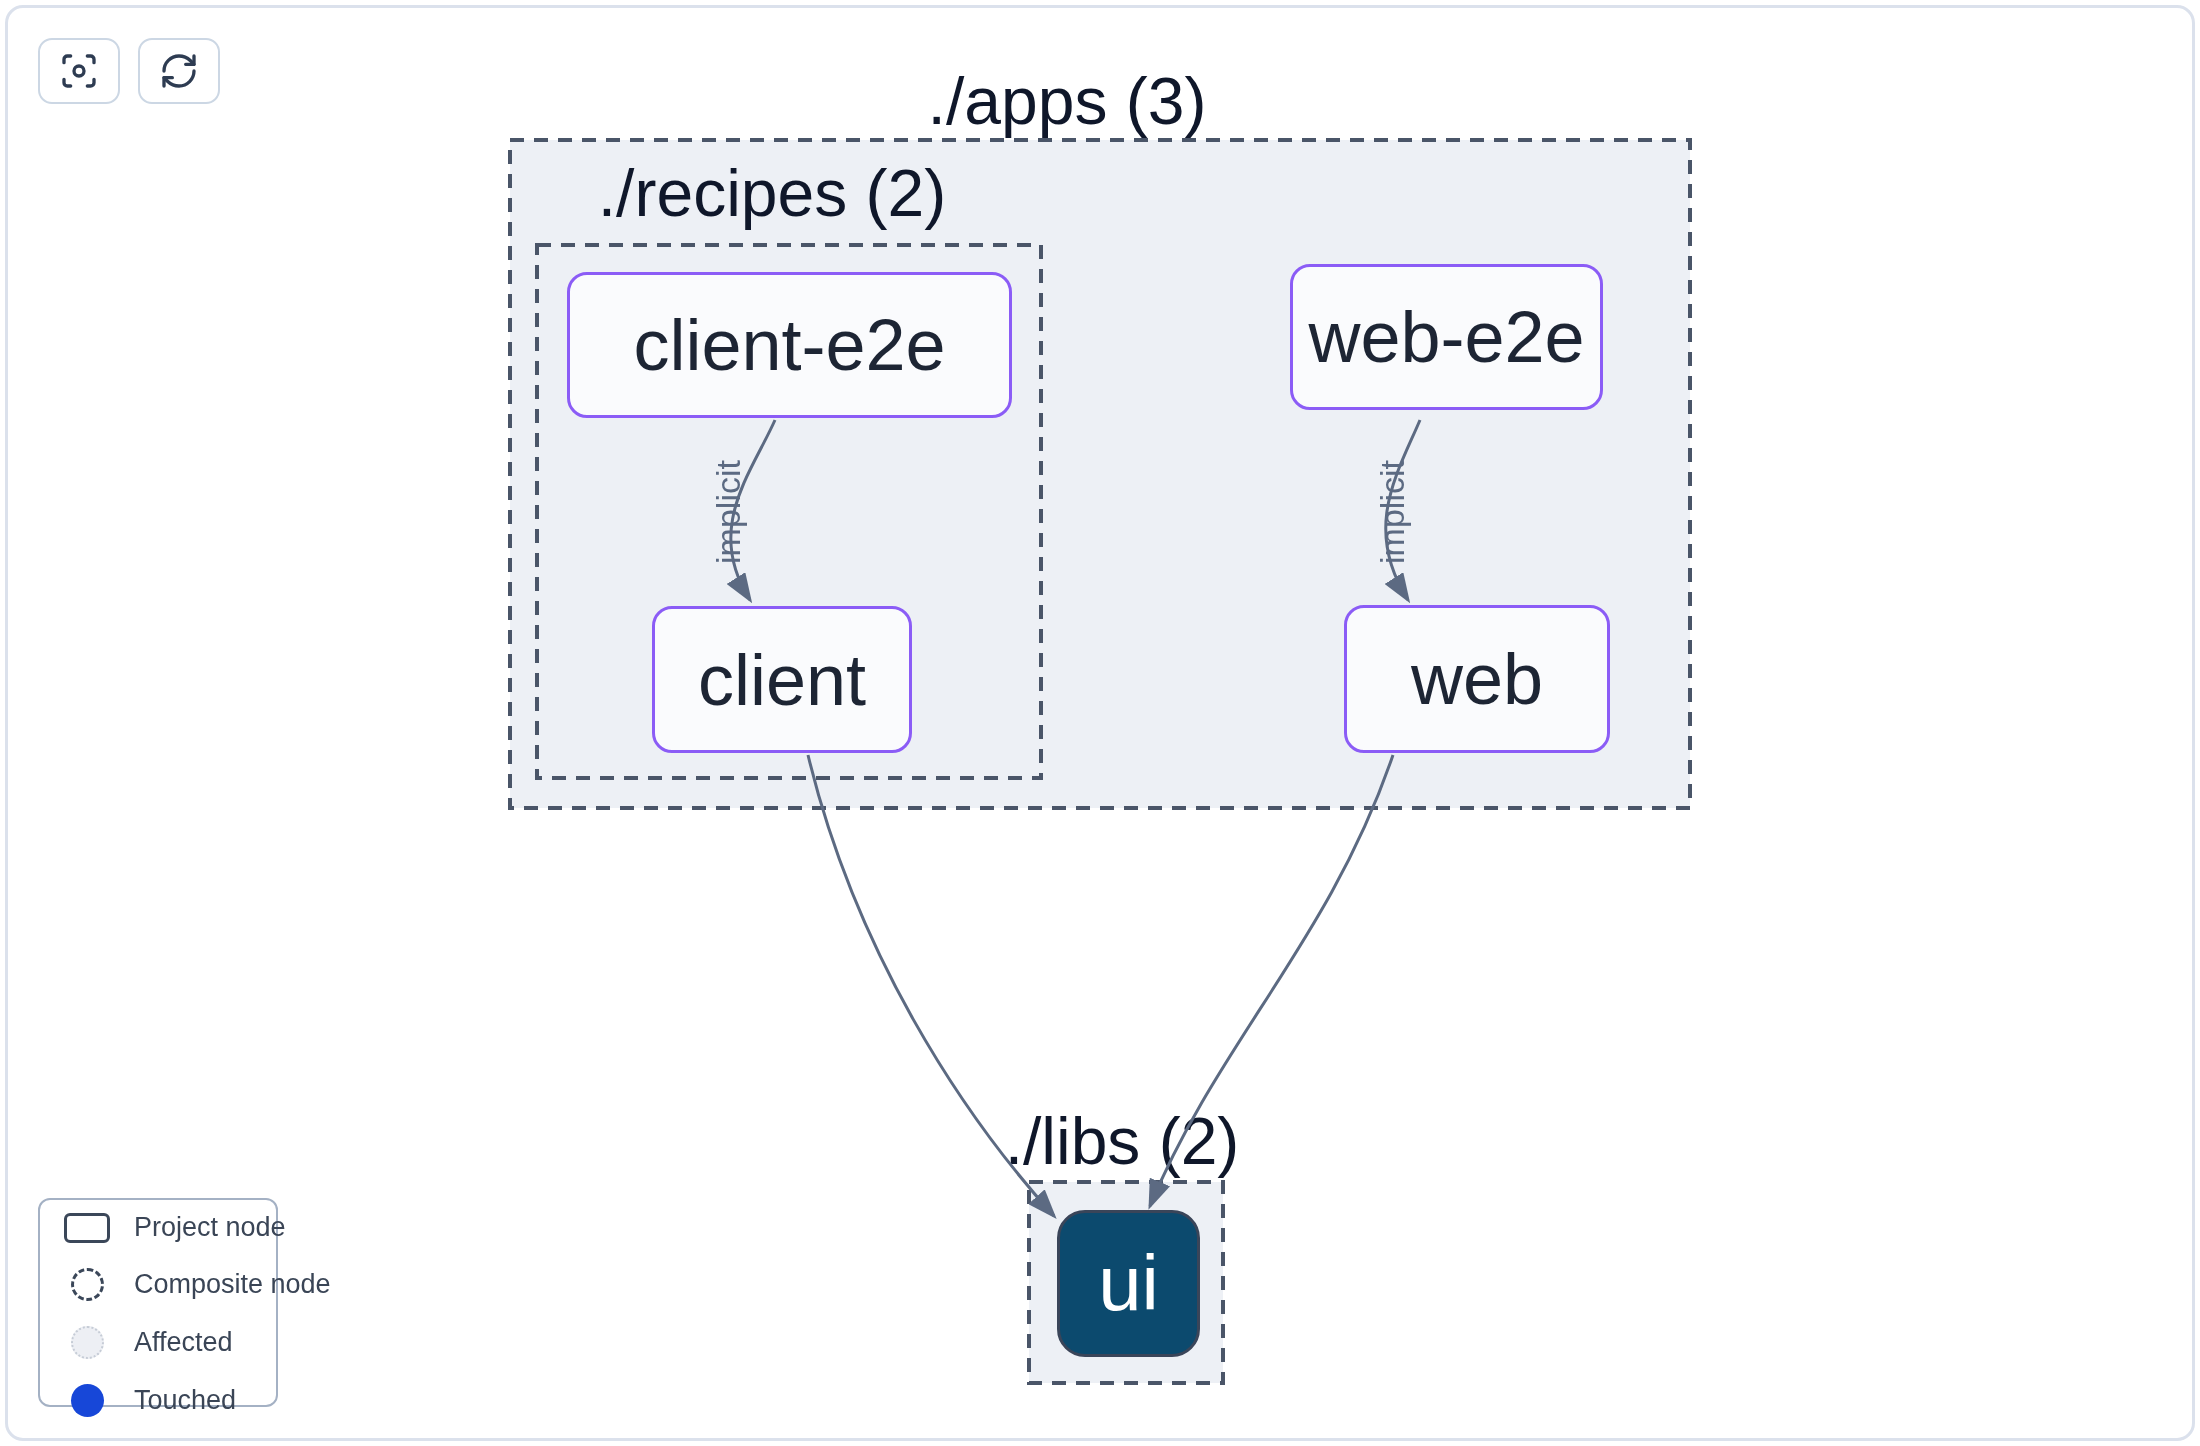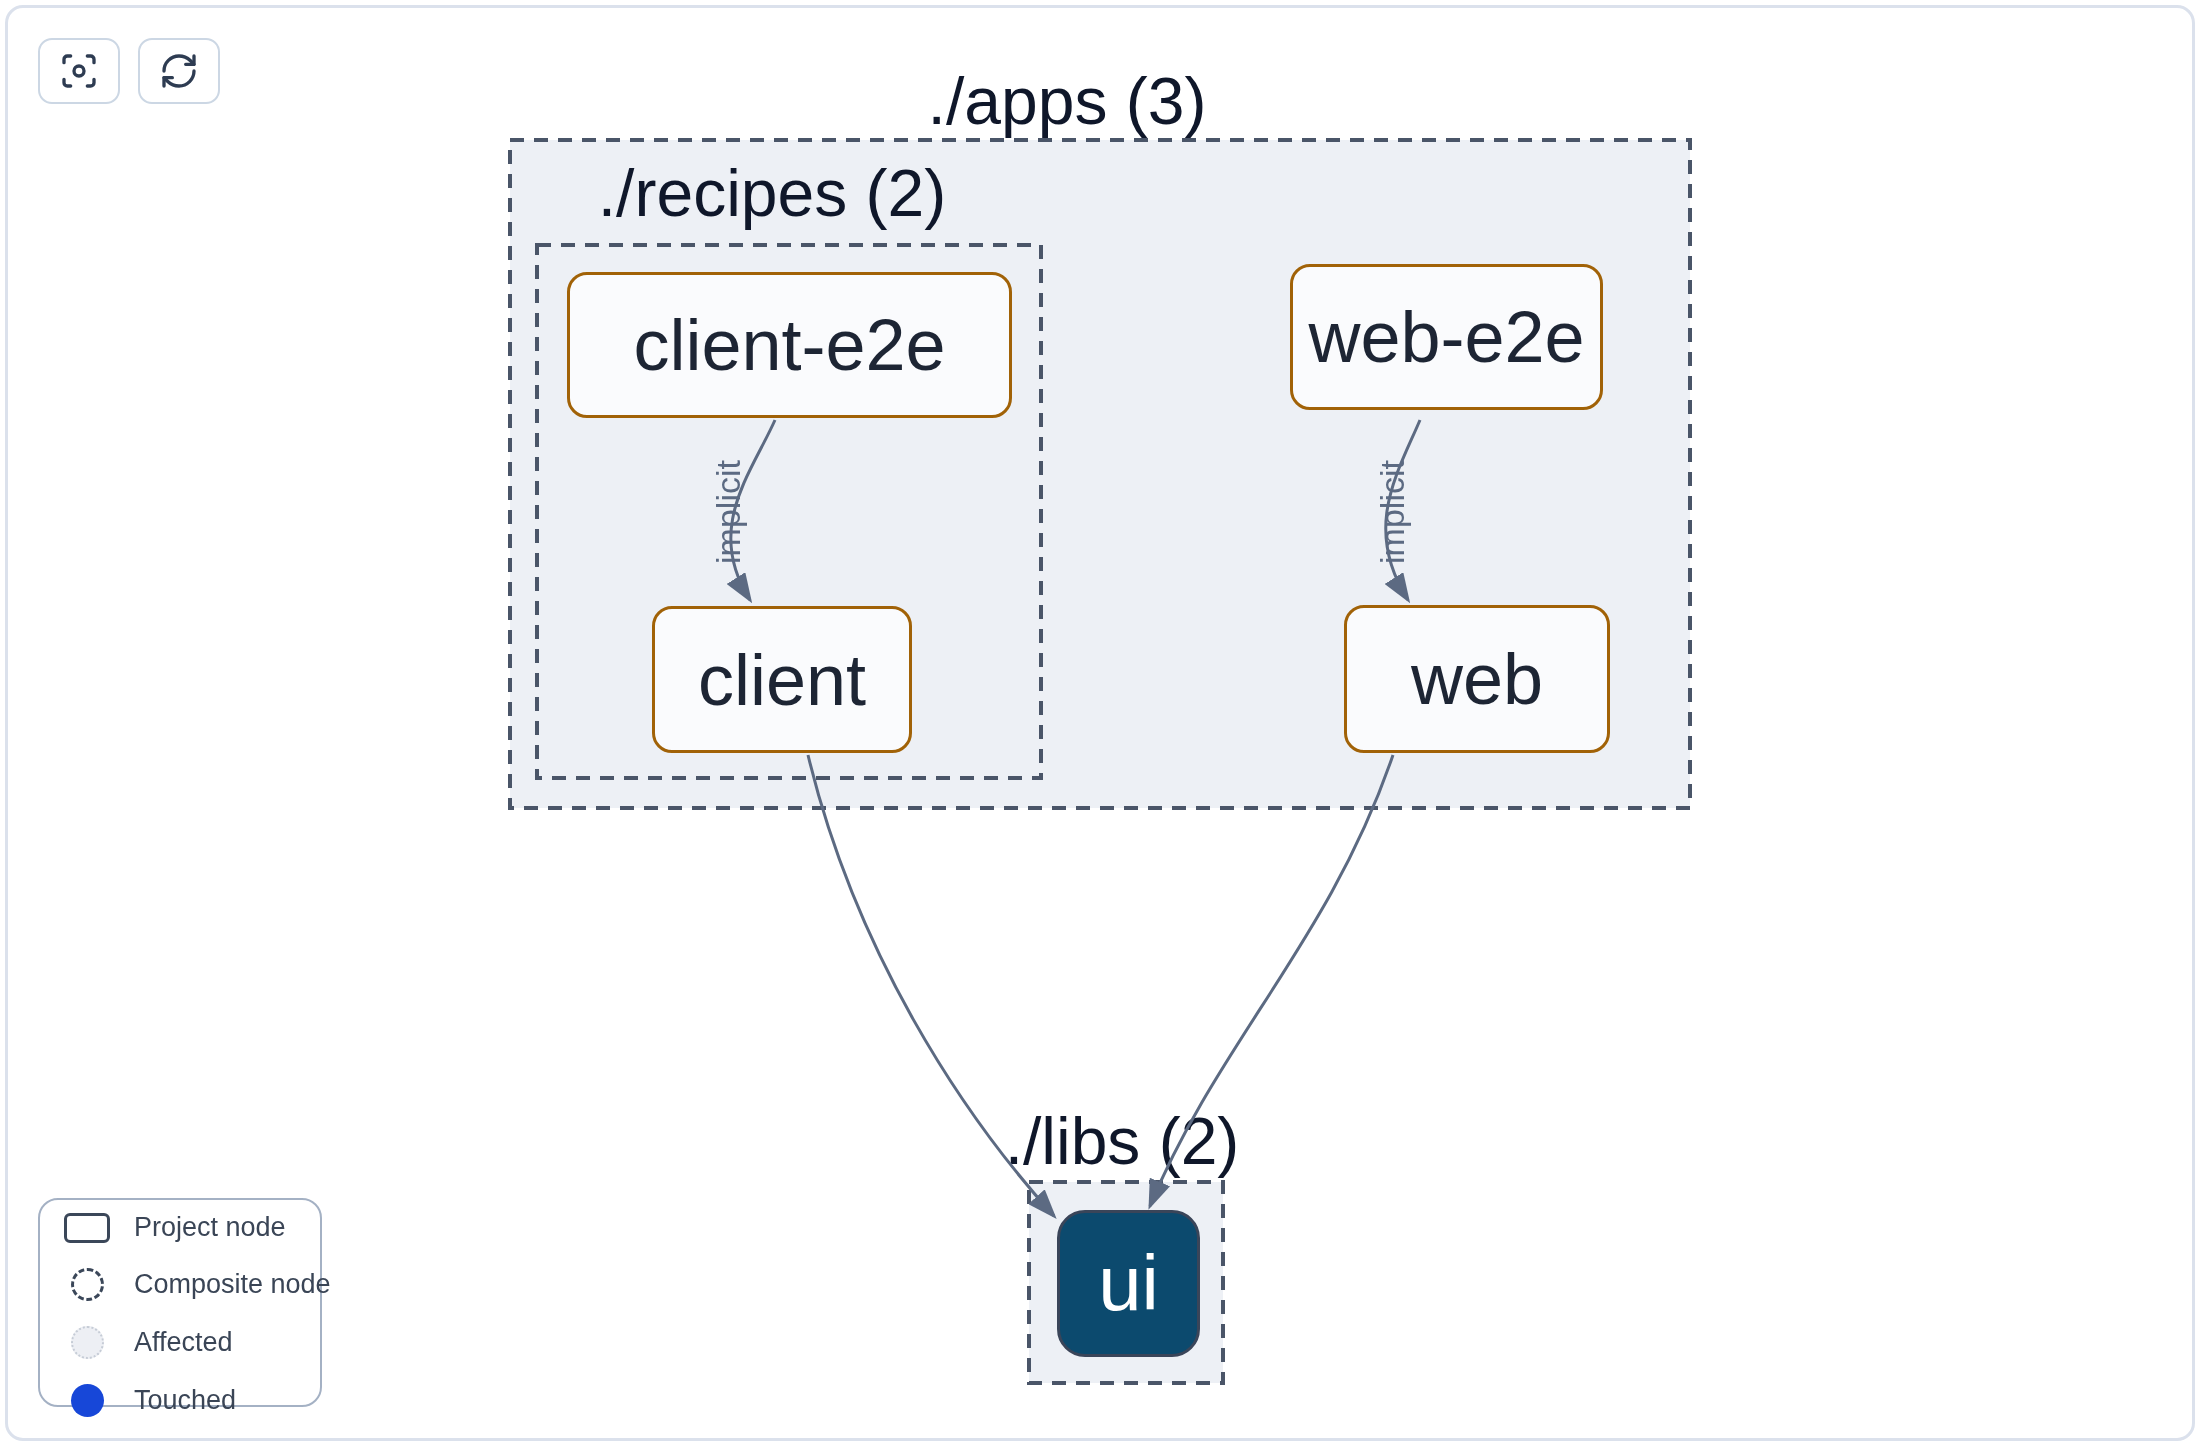--- a/index.html
+++ b/index.html
@@ -30,21 +30,21 @@
   .composite-title{
     position:absolute;z-index:2;font-size:66px;line-height:74px;color:#0f172a;
     text-align:center;white-space:nowrap;
   }
   #title-apps{left:475px;top:64px;width:1184px;}
   #title-recipes{left:518px;top:156px;width:508px;}
   #title-libs{left:922px;top:1104px;width:400px;}
   
   .pnode{
     position:absolute;z-index:4;box-sizing:border-box;
-    background:#fafbfd;border:3px solid #a16207;border-radius:20px;
+    background:#fafbfd;border:3px solid #8b5cf6;border-radius:20px;
     display:flex;align-items:center;justify-content:center;
     font-size:72px;color:#1d2534;cursor:pointer;
   }
   #node-client-e2e{left:567px;top:272px;width:445px;height:146px;}
   #node-web-e2e{left:1290px;top:264px;width:313px;height:146px;}
   #node-client{left:652px;top:606px;width:260px;height:147px;}
   #node-web{left:1344px;top:605px;width:266px;height:148px;}
   #node-ui{
     left:1057px;top:1210px;width:143px;height:147px;
     background:#0c4a6e;color:#ffffff;border-color:#3a4559;border-radius:28px;font-size:78px;
@@ -52,22 +52,22 @@
   
   .edge-label{
     position:absolute;z-index:5;width:200px;height:40px;line-height:40px;
     text-align:center;font-size:34px;color:#5c6a82;
     transform:rotate(-90deg);white-space:nowrap;pointer-events:none;
   }
   #label-implicit-1{left:628px;top:492px;}
   #label-implicit-2{left:1292px;top:492px;}
   
   .legend{
-    position:absolute;z-index:10;left:38px;top:1198px;width:284px;height:209px;
-    box-sizing:border-box;background:#ffffff;border:2px solid #a4b1c4;border-radius:20px;
+    position:absolute;z-index:10;left:38px;top:1198px;width:240px;height:209px;
+    box-sizing:border-box;background:#ffffff;border:2px solid #a4b1c4;border-radius:12px;
     display:flex;flex-direction:column;justify-content:space-around;padding:12px 0 12px 22px;gap:25px;
   }
   .legend-row{display:flex;align-items:center;}
   .legend-swatch-box{width:50px;display:flex;justify-content:center;align-items:center;flex:0 0 50px;}
   .legend-label{margin-left:22px;font-size:27px;color:#3a4556;white-space:nowrap;}
   .swatch-project{width:46px;height:30px;box-sizing:border-box;border:3px solid #3b4759;border-radius:6px;background:#ffffff;}
   .swatch-composite{width:33px;height:33px;box-sizing:border-box;border:3px dashed #3b4759;border-radius:50%;background:#ffffff;}
   .swatch-affected{width:33px;height:33px;box-sizing:border-box;border:2px dotted #c6ccd6;border-radius:50%;background:#edeff4;}
   .swatch-touched{width:33px;height:33px;border-radius:50%;background:#1747d8;}
 </style>

